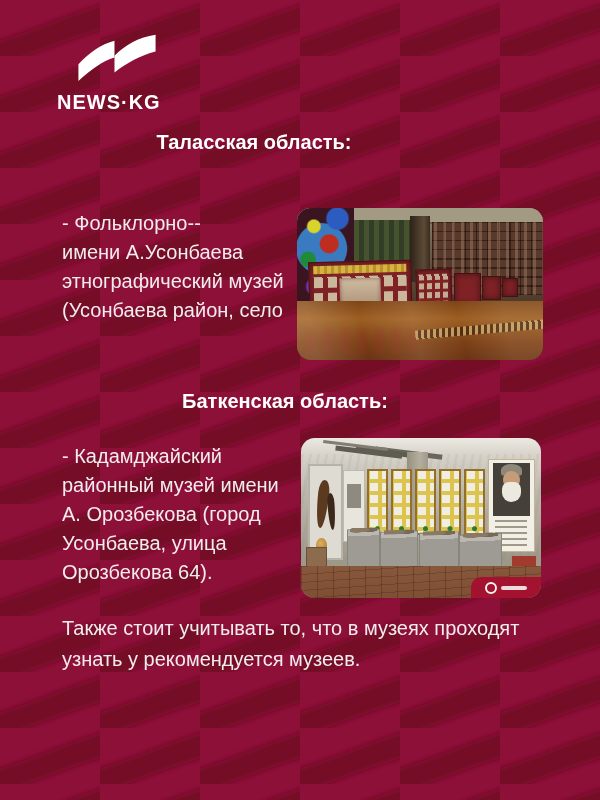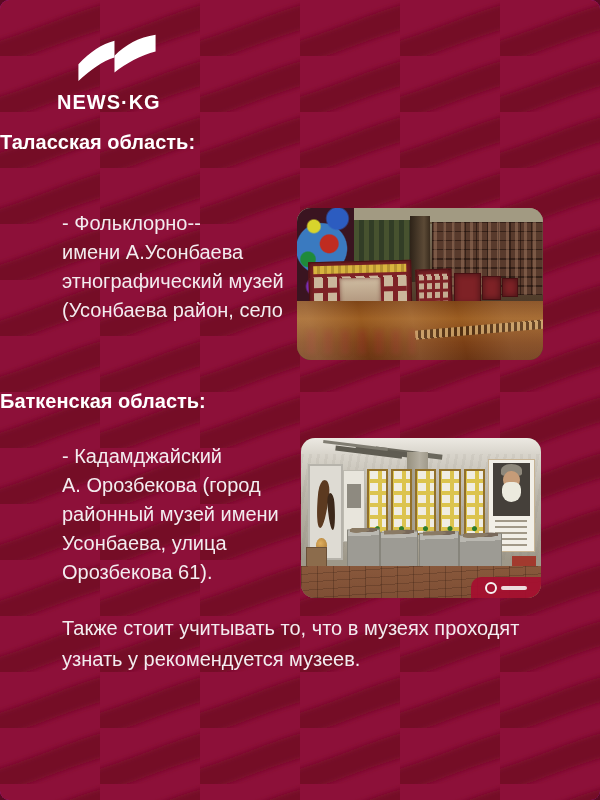--- a/index.html
+++ b/index.html
@@ -1,33 +1,32 @@
 <!DOCTYPE html>
 <html><head>
 <meta charset="utf-8">
 <style>
   html,body{margin:0;padding:0;background:#5a0a22;}
   .poster{
     position:relative;width:600px;height:800px;overflow:hidden;
     background:#a21caf;
     font-family:"Liberation Sans","DejaVu Sans",sans-serif;
     color:#f6f0f2;
-    border-radius:9px;
   }
   .bg-pattern{position:absolute;left:0;top:0;width:600px;height:800px;display:block;}
 
   
   .logo{position:absolute;left:57px;top:34px;width:124px;}
   .logo-ribbon{display:block;margin-left:14px;width:92px;height:52px;}
   .logo-text{margin-top:5px;font-size:20px;font-weight:700;letter-spacing:1px;color:#ffffff;text-align:left;}
 
   
-  .section-heading{position:absolute;left:0;width:508px;text-align:left;font-size:20px;font-weight:700;color:#ffffff;}
+  .section-heading{position:absolute;left:0;width:508px;text-align:center;font-size:20px;font-weight:700;color:#ffffff;}
   .h1{top:131px;}
-  .h2{top:390px;}
+  .h2{top:390px;margin-left:31px;}
 
   
   .text-block{position:absolute;left:62px;font-size:20px;line-height:29px;font-weight:400;color:#f3ecef;}
   .tb1{top:209px;}
   .tb2{top:442px;}
   .text-line{white-space:nowrap;}
 
   .footer-block{position:absolute;left:62px;top:613px;font-size:20px;line-height:31px;color:#f3ecef;}
 
   
@@ -188,24 +187,24 @@
     <div class="p1-board p1-b5"></div>
     <div class="p1-floor"></div>
     <div class="p1-border-strip"></div>
     <div class="p1-reflection"></div>
     <div class="p1-gloss"></div>
   </div>
 
   <div class="section-heading h2">Баткенская область:</div>
   <div class="text-block tb2">
     <div class="text-line">- Кадамджайский</div>
+    <div class="text-line">районный музей имени</div>
     <div class="text-line">А. Орозбекова (город</div>
-    <div class="text-line">районный музей имени</div>
     <div class="text-line">Усонбаева, улица</div>
-    <div class="text-line">Орозбекова 61).</div>
+    <div class="text-line">Орозбекова 64).</div>
   </div>
 
   <div class="photo photo2">
     <div class="p2-wall"></div>
     <div class="p2-texture"></div>
     <div class="p2-track"></div>
     <div class="p2-pillar"></div>
     <div class="p2-case">
       <div class="p2-instrument"></div>
       <div class="p2-instrument2"></div>

